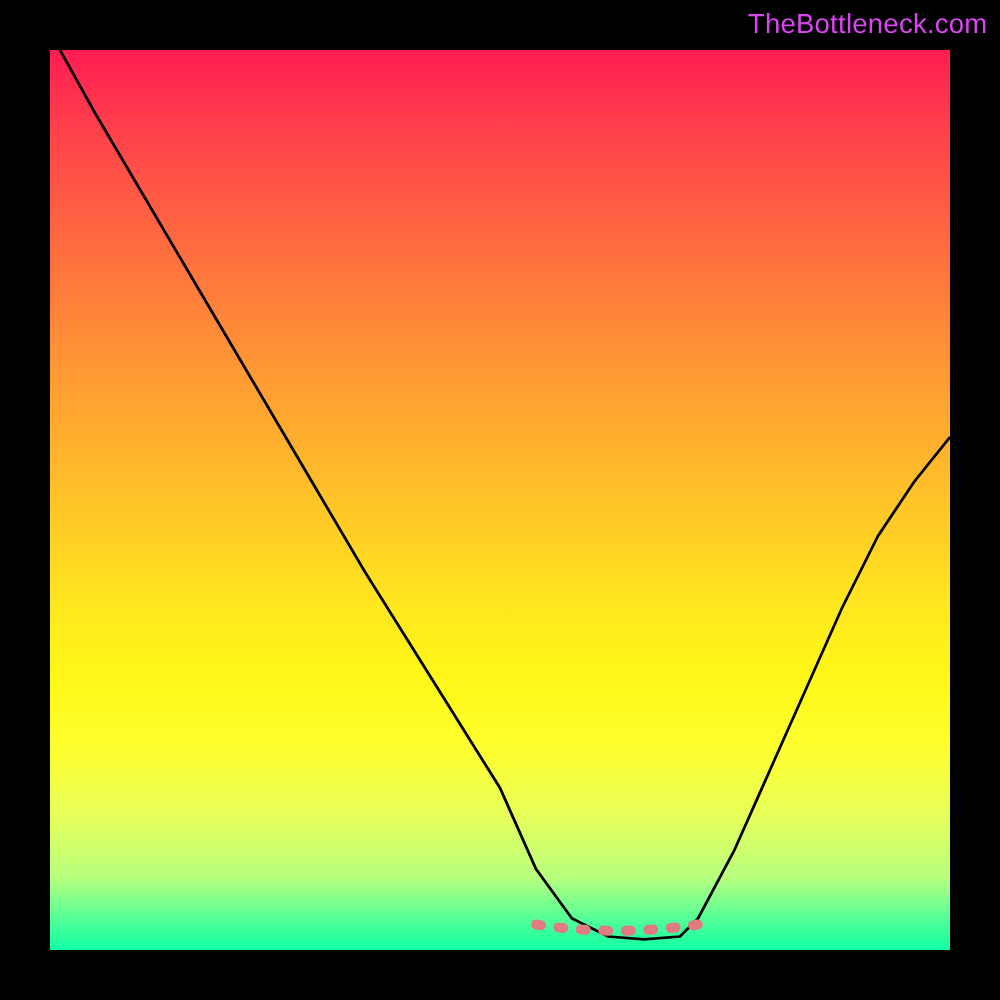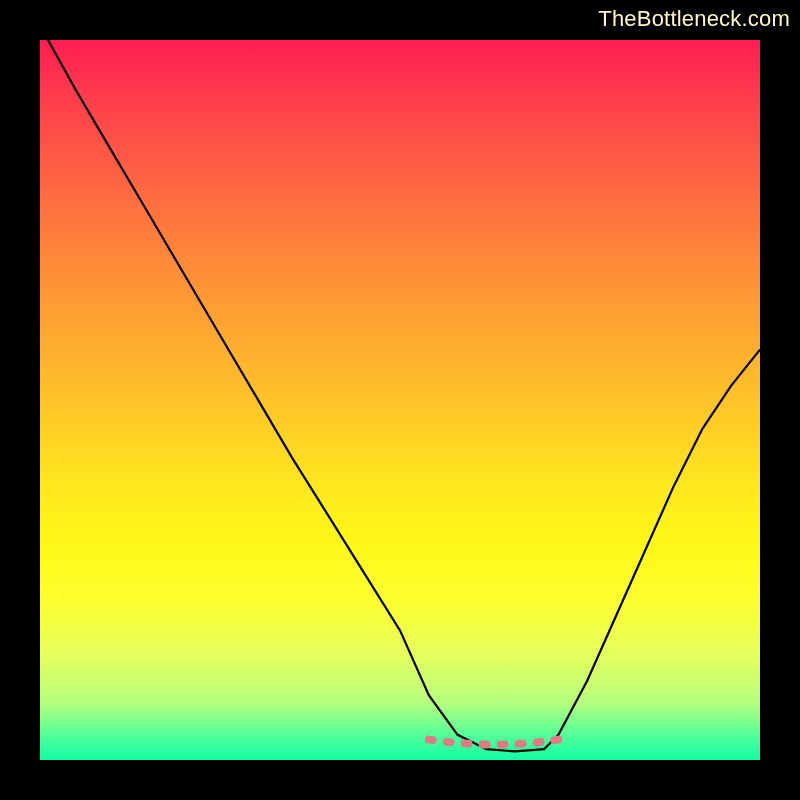--- a/index.html
+++ b/index.html
@@ -48,21 +48,21 @@
   #curve-svg {
     position: absolute;
     inset: 0;
   }
   #watermark {
     position: absolute;
     top: 6px;
     right: 10px;
     font-size: 22px;
     font-weight: 500;
-    color: #fef9c3;
+    color: #d946ef;
     letter-spacing: 0.2px;
     user-select: none;
   }
 </style>
 </head>
 <body>
 
 <div id="frame">
   <div id="watermark">TheBottleneck.com</div>
 

